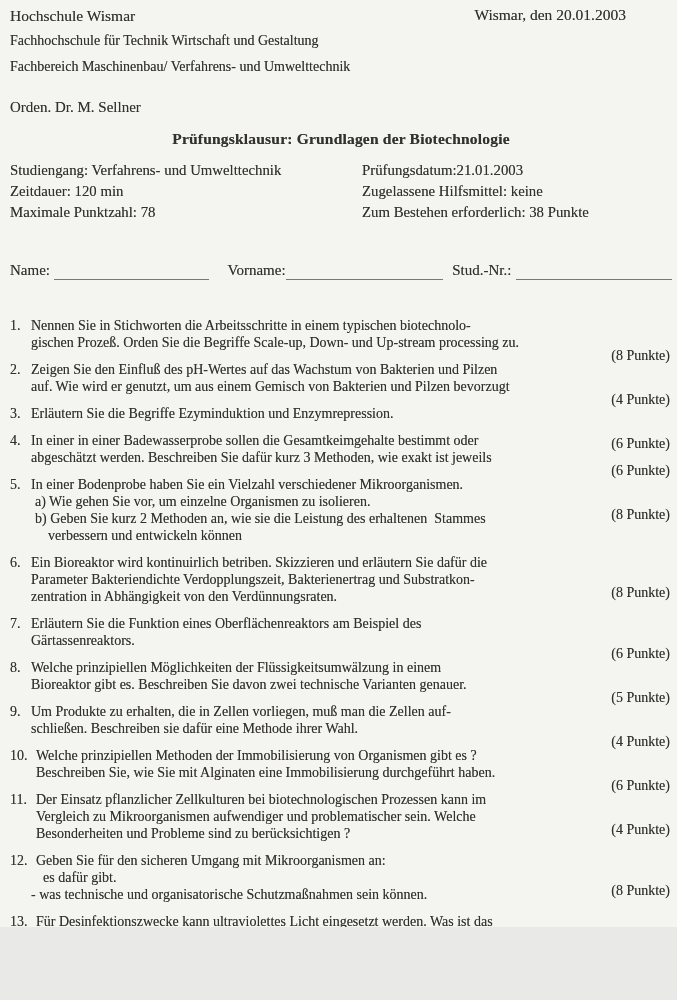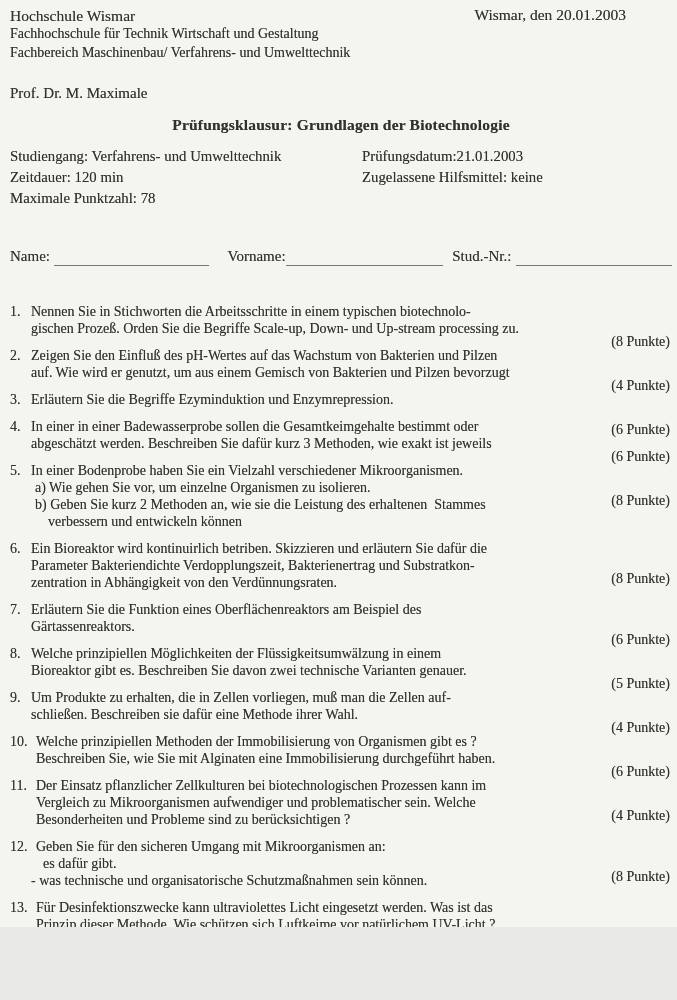--- a/index.html
+++ b/index.html
@@ -15,21 +15,21 @@
     background: #f4f4f1;
     color: #33312c;
     padding: 6px 5px 0 10px;
     overflow: hidden;
     text-shadow: 0 0 0.5px rgba(51,49,44,0.55);
   }
   
   .hdr-top { position: relative; }
   .hdr-institution { font-size: 15.5px; line-height: 19px; }
   .hdr-date { position: absolute; right: 46px; top: 0; font-size: 15.5px; }
-  .hdr-line { font-size: 14px; line-height: 18.5px; }
+  .hdr-line { font-size: 14px; line-height: 18.5px; margin-top: 7px; }
   .prof { margin-top: 22px; font-size: 15px; line-height: 19px; }
   
   .title {
     margin-top: 12px;
     text-align: center;
     font-weight: bold;
     font-size: 15.5px;
     line-height: 20px;
     letter-spacing: 0.2px;
   }
@@ -78,33 +78,34 @@
 <body>
 
 <div class="page">
 
   <div class="hdr-top">
     <div class="hdr-institution">Hochschule Wismar</div>
     <div class="hdr-date">Wismar, den 20.01.2003</div>
   </div>
   <div class="hdr-line">Fachhochschule für Technik Wirtschaft und Gestaltung</div>
   <div class="hdr-line">Fachbereich Maschinenbau/ Verfahrens- und Umwelttechnik</div>
-  <div class="prof">Prof. Dr. M. Maximale</div>
+  <div class="prof">Orden. Dr. M. Sellner</div>
 
   <div class="title">Prüfungsklausur: Grundlagen der Biotechnologie</div>
 
   <div class="meta">
     <div class="meta-col-left">
       <div>Studiengang: Verfahrens- und Umwelttechnik</div>
       <div>Zeitdauer: 120 min</div>
       <div>Maximale Punktzahl: 78</div>
     </div>
     <div class="meta-col-right">
       <div>Prüfungsdatum:21.01.2003</div>
       <div>Zugelassene Hilfsmittel: keine</div>
+      <div>Zum Bestehen erforderlich: 38 Punkte</div>
     </div>
   </div>
 
   <div class="name-row">
     <span>Name:</span>
     <span class="blank blank-name"></span>
     <span class="nr-gap1"></span>
     <span>Vorname:</span>
     <span class="blank blank-vorname"></span>
     <span class="nr-gap2"></span>

